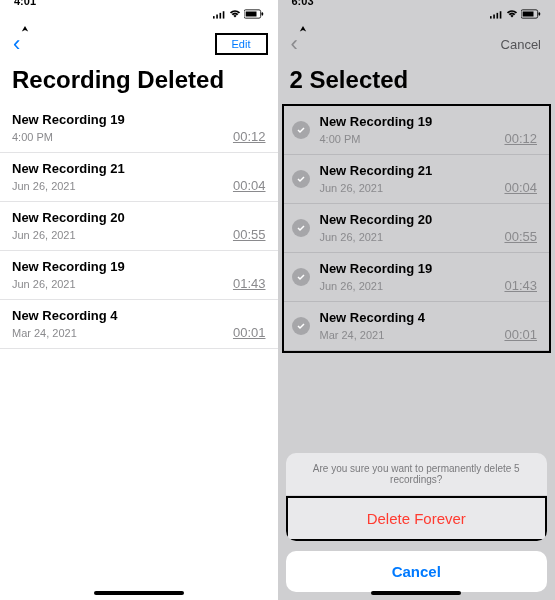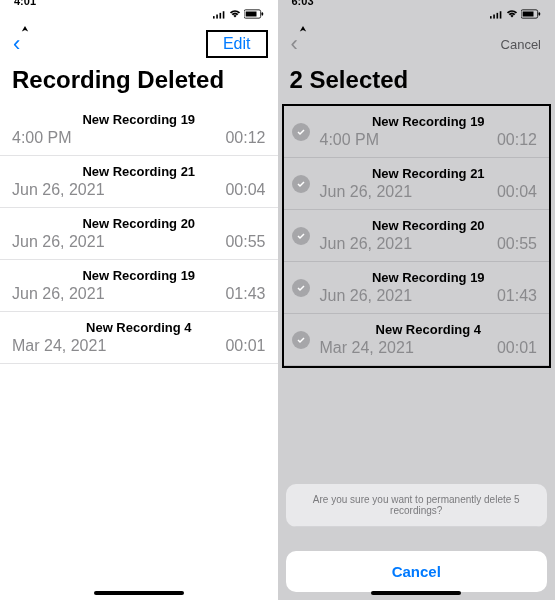--- a/index.html
+++ b/index.html
@@ -6,35 +6,35 @@
 body { background: #fff; width: 555px; height: 600px; display: flex; overflow: hidden; }
 .screen { width: 277.5px; height: 600px; position: relative; display: flex; flex-direction: column; }
 .screen-left { background: #fff; }
 .screen-right { background: #cfcfd1; }
 .status-bar { height: 28px; display: flex; justify-content: space-between; align-items: center; padding: 0 14px; font-size: 11px; font-weight: 600; }
 .status-left { display: flex; align-items: center; gap: 19px; flex-direction: column; }
 .status-right { display: flex; align-items: center; gap: 3px; }
 .nav-bar { height: 32px; display: flex; align-items: center; justify-content: space-between; padding: 0 10px; }
 .back-chevron { color: #007aff; font-size: 22px; font-weight: 400; padding: 0 3px; }
 .back-chevron-dim { color: #8b8b8e; font-size: 22px; font-weight: 400; padding: 0 3px; }
-.edit-btn { color: #007aff; font-size: 16px; padding: 3px 15px; border: 2px solid #000; }
+.edit-btn { color: #007aff; font-size: 11px; padding: 3px 15px; border: 2px solid #000; }
 .cancel-btn { color: #545457; font-size: 13px; padding: 3px 4px; }
 .title { font-size: 24px; font-weight: 700; padding: 6px 12px 10px; }
 .list { flex: 1; }
 .row { display: flex; align-items: center; padding: 8px 12px; border-bottom: 1px solid #e3e3e5; }
 .row-right { padding: 8px 12px 8px 8px; border-bottom: 1px solid #b9b9bc; }
 .check-circle { width: 18px; height: 18px; border-radius: 50%; background: #a6a6a9; display: flex; align-items: center; justify-content: center; margin-right: 10px; color: #fff; flex-shrink: 0; }
 .row-content { flex: 1; display: flex; flex-direction: column; }
-.row-title { font-size: 13px; font-weight: 600; color: #000; text-align: center; }
+.row-title { font-size: 13px; font-weight: 600; color: #000; }
 .row-meta { display: flex; justify-content: space-between; align-items: center; margin-top: 2px; }
-.row-sub { font-size: 16px; color: #8a8a8d; }
-.row-dur { font-size: 16px; color: #8a8a8d; }
+.row-sub { font-size: 11px; color: #8a8a8d; }
+.row-dur { font-size: 13px; color: #8a8a8d; text-decoration: underline; }
 .selection-box { border: 2px solid #000; margin: 0 4px; }
 .action-sheet { position: absolute; bottom: 8px; left: 8px; right: 8px; }
-.sheet-top { background: #e9e9eb; border-radius: 10px; overflow: hidden; margin-bottom: 24px; }
+.sheet-top { background: #e9e9eb; border-radius: 10px; overflow: hidden; margin-bottom: 10px; }
 .sheet-msg { font-size: 10px; color: #7a7a7d; text-align: center; padding: 10px 8px; border-bottom: 1px solid #d4d4d7; }
 .sheet-delete { text-align: center; padding: 12px; color: #ff3b30; font-size: 15px; border: 2px solid #000; margin: 0; }
 .sheet-cancel { background: #fff; border-radius: 10px; text-align: center; padding: 12px; color: #007aff; font-size: 15px; font-weight: 600; }
 .home-indicator { width: 90px; height: 4px; background: #000; border-radius: 3px; position: absolute; bottom: 5px; left: 50%; transform: translateX(-50%); }
 svg.batt { width: 20px; height: 10px; }
 svg.wifi { width: 12px; height: 10px; }
 svg.sig { width: 13px; height: 9px; }
 </style>
 </head>
 <body>
@@ -220,17 +220,18 @@
               <span class="row-dur">00:01</span>
             </div>
         </div>
       </div>
     </div>
   </div>
 
   <div class="action-sheet">
     <div class="sheet-top">
       <div class="sheet-msg">Are you sure you want to permanently delete 5 recordings?</div>
+      <div class="sheet-delete">Delete Forever</div>
     </div>
     <div class="sheet-cancel">Cancel</div>
   </div>
   <div class="home-indicator"></div>
 </div>
 
 </body></html>

